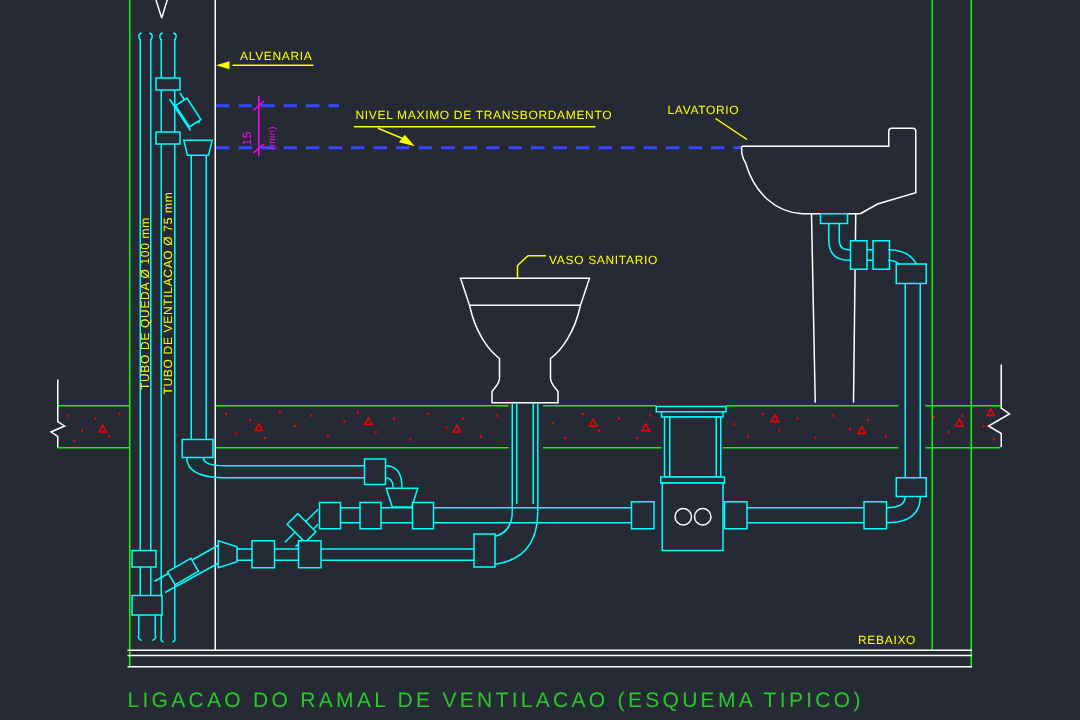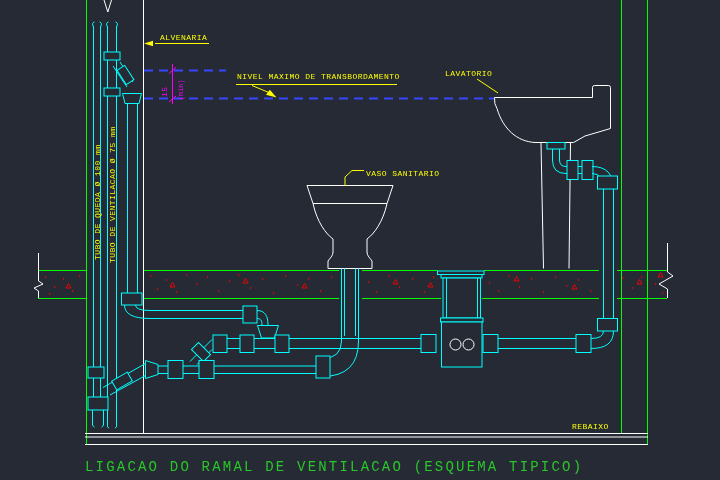--- a/index.html
+++ b/index.html
@@ -1,18 +1,18 @@
 <!DOCTYPE html>
 <html><head>
 <meta charset="utf-8">
 <style>
   :root { --bg:#252a34; }
   html,body{margin:0;padding:0;background:var(--bg);}
   .stage{position:relative;width:720px;height:480px;background:var(--bg);overflow:hidden;
-         font-family:Liberation Mono, monospace;}
+         font-family:Liberation Sans, sans-serif;}
   svg{display:block;}
   
   g.lines{fill:none;stroke-width:1;}
   g.lines2{fill:none;stroke-width:2;}
   .fit{fill:var(--bg);stroke-width:1;}          
   .boxfill{fill:var(--bg);stroke-width:1;}
   .hatch{fill:none;stroke-width:0.9;}
   .hdot{stroke-width:1.7;}
   
   text{stroke:none;}

